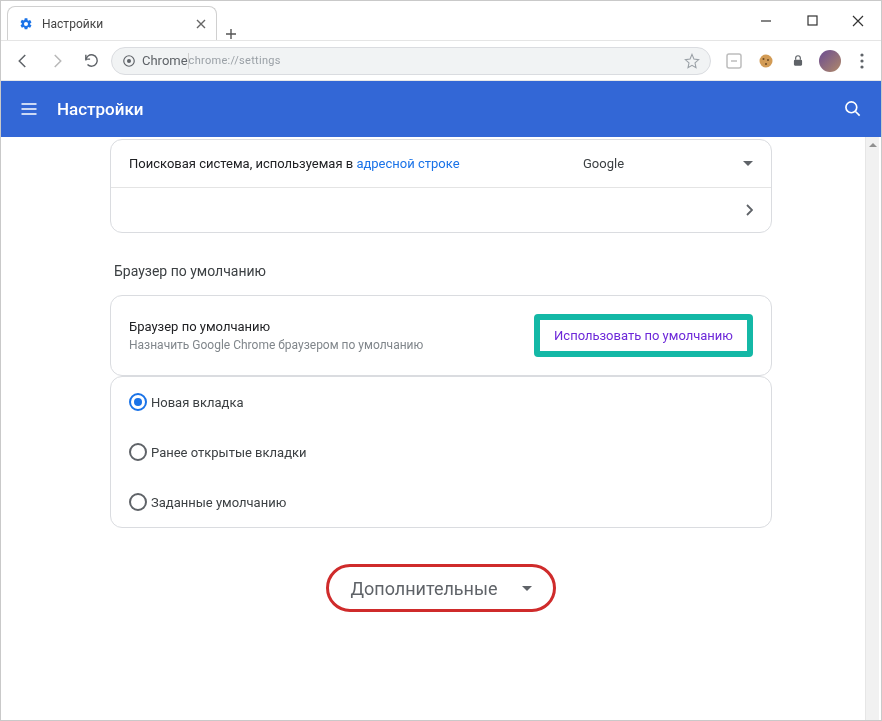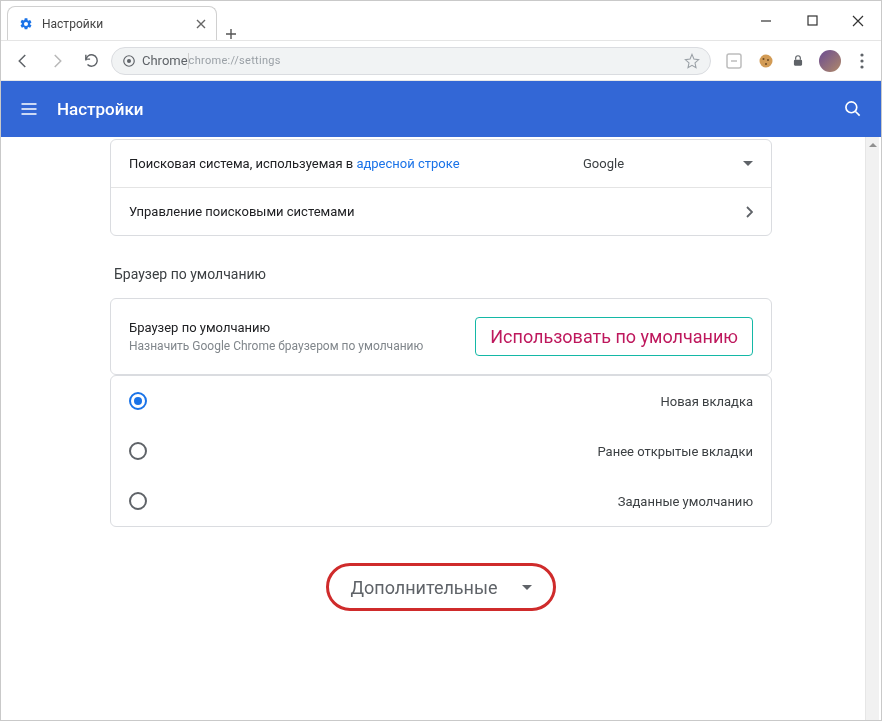--- a/index.html
+++ b/index.html
@@ -31,36 +31,36 @@
 
   
   .settings-header { height: 56px; background: #3367d6; display: flex; align-items: center; color: #fff; padding: 0 18px; }
   .hamburger { display: flex; margin-right: 18px; }
   .hdr-title { font-size: 17px; font-weight: 500; }
   .hdr-search { margin-left: auto; display: flex; }
 
   
   .content-wrap { position: relative; height: calc(721px - 40px - 40px - 56px); overflow-y: auto; background: #fff; }
   .content { width: 662px; margin: 0 auto; padding-top: 2px; padding-bottom: 40px; }
-  .card { border: 1px solid #dadce0; border-radius: 6px; background: #fff; }
+  .card { border: 1px solid #dadce0; border-radius: 12px; background: #fff; }
   .row { display: flex; align-items: center; padding: 16px 18px; font-size: 13px; color: #202124; }
   .row + .row { border-top: 1px solid #e4e4e4; }
   .row .lnk { color: #1a73e8; }
   .row-right { margin-left: auto; display: flex; align-items: center; gap: 10px; color: #5f6368; }
   .dropdown { display: flex; align-items: center; gap: 44px; color: #3c4043; min-width: 170px; justify-content: space-between; }
   .chev-right { color: #5f6368; display:flex; }
 
   .section-title { font-size: 14px; color: #3c4043; margin: 30px 0 16px 4px; }
 
   .default-card { display: flex; align-items: center; justify-content: space-between; padding: 18px; }
   .default-left .t1 { font-size: 13px; color: #202124; }
   .default-left .t2 { font-size: 12px; color: #80868b; margin-top: 4px; }
-  .make-default { border: 1px solid #14b8a6; color: #be185d; background: #fff; padding: 8px 14px; border-radius: 4px; font-size: 18px; }
-
-  .radio-row { display: flex; align-items: center; gap: 20px; padding: 16px 18px; font-size: 13px; color: #3c4043; justify-content: space-between; }
+  .make-default { border: 6px solid #14b8a6; color: #6d28d9; background: #fff; padding: 8px 14px; border-radius: 4px; font-size: 13px; }
+
+  .radio-row { display: flex; align-items: center; gap: 4px; padding: 16px 18px; font-size: 13px; color: #3c4043; }
   .radio-row + .radio-row { border-top: none; }
   .radio { width: 18px; height: 18px; border: 2px solid #5f6368; border-radius: 50%; display: inline-block; position: relative; flex: none; }
   .radio.checked { border-color: #1a73e8; }
   .radio.checked::after { content:""; position:absolute; inset:3px; border-radius:50%; background:#1a73e8; }
 
   .advanced-wrap { display:flex; justify-content:center; margin-top: 42px; position: relative; }
   .advanced-mark { position:absolute; width: 230px; height: 48px; border: 3px solid #cf2b2b; border-radius: 26px; top: -6px; }
   .advanced-btn { display:flex; align-items:center; gap: 24px; padding: 8px 18px; font-size: 18px; color: #5f6368; background: transparent; border: none; }
   .caret-down { color:#5f6368; display:flex; }
 
@@ -211,21 +211,20 @@
         <span class="row-right dropdown">
           <span>Google</span>
           <span class="caret-down">
               <svg width="10" height="6" viewBox="0 0 10 6">
                 <path d="M0 0 L5 5 L10 0 Z" fill="#5f6368"></path>
               </svg>
             </span>
         </span>
       </div>
       <div class="row">
-        <span>Управление поисковыми системами</span>
         <span class="row-right chev-right">
             <svg width="7" height="12" viewBox="0 0 7 12">
               <path d="M1 1 L6 6 L1 11" fill="none" stroke="#5f6368" stroke-width="1.8"></path>
             </svg>
           </span>
       </div>
     </div>
 
     <div class="section-title">Браузер по умолчанию</div>
 

